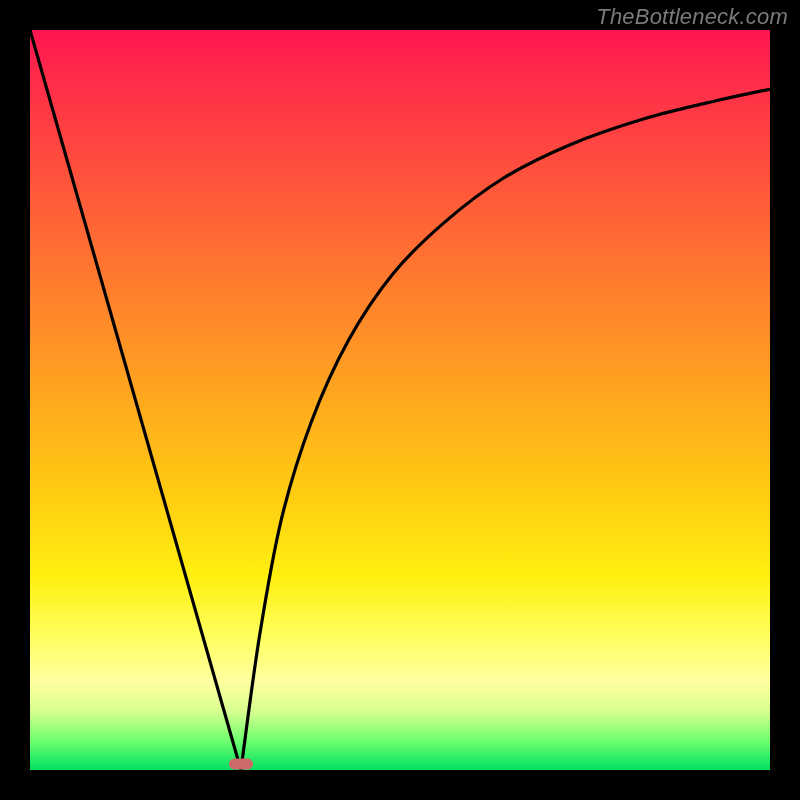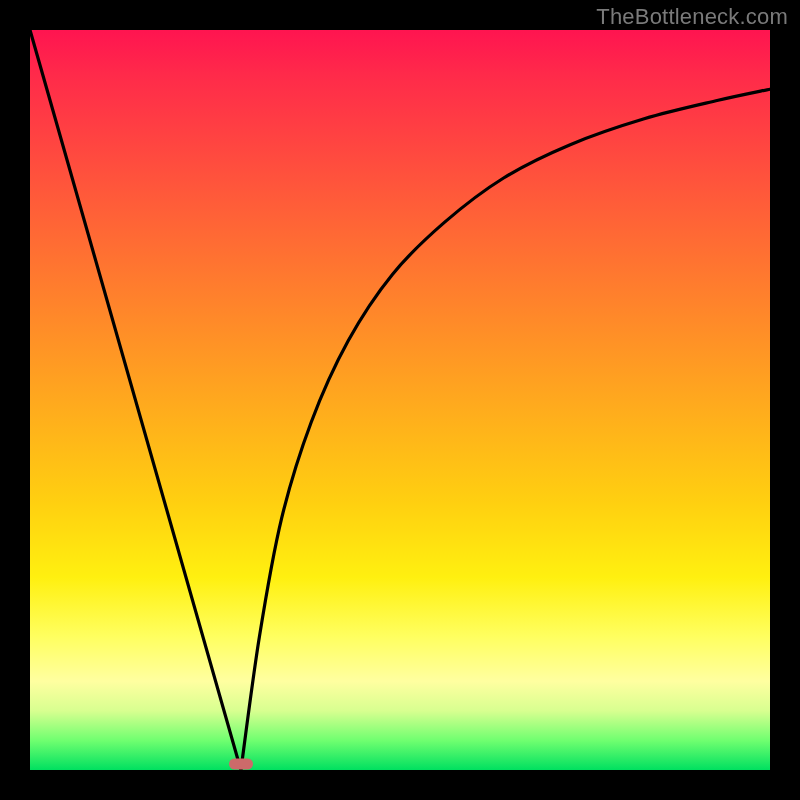--- a/index.html
+++ b/index.html
@@ -43,20 +43,21 @@
     );
   }
   .watermark {
     position: absolute;
     top: 4px;
     right: 12px;
     color: #7a7a7a;
     font-size: 22px;
     letter-spacing: 0.2px;
     user-select: none;
+    font-style: italic;
   }
   svg.curve {
     position: absolute;
     left: 0;
     top: 0;
     width: 740px;
     height: 740px;
     overflow: visible;
   }
   .dip-marker {

